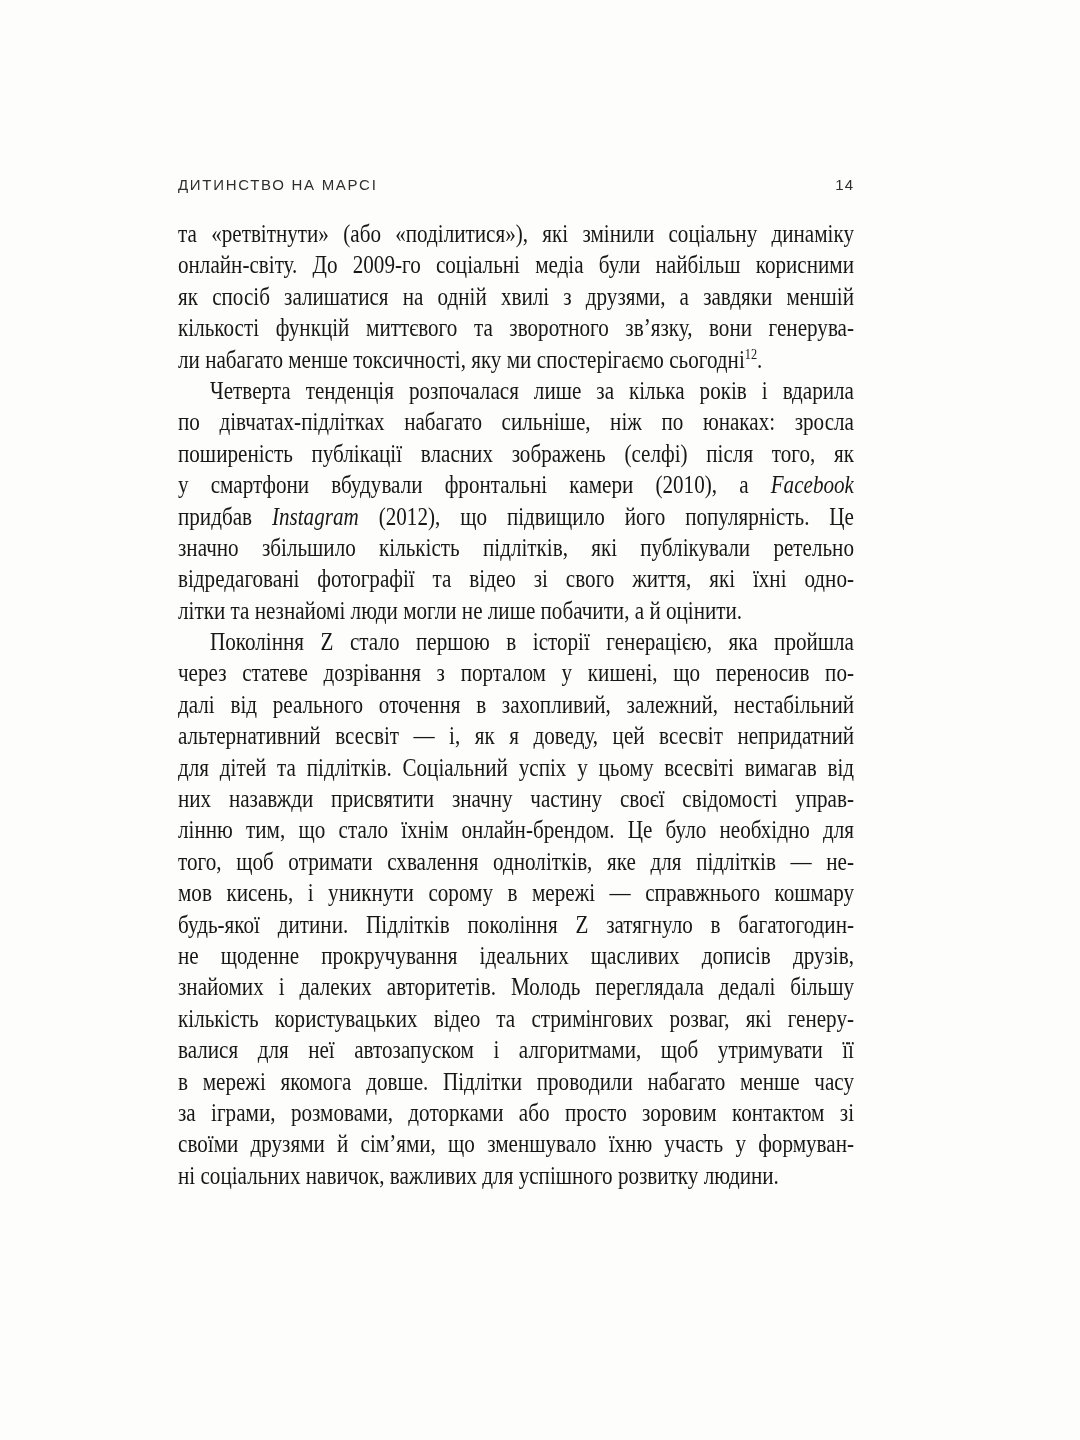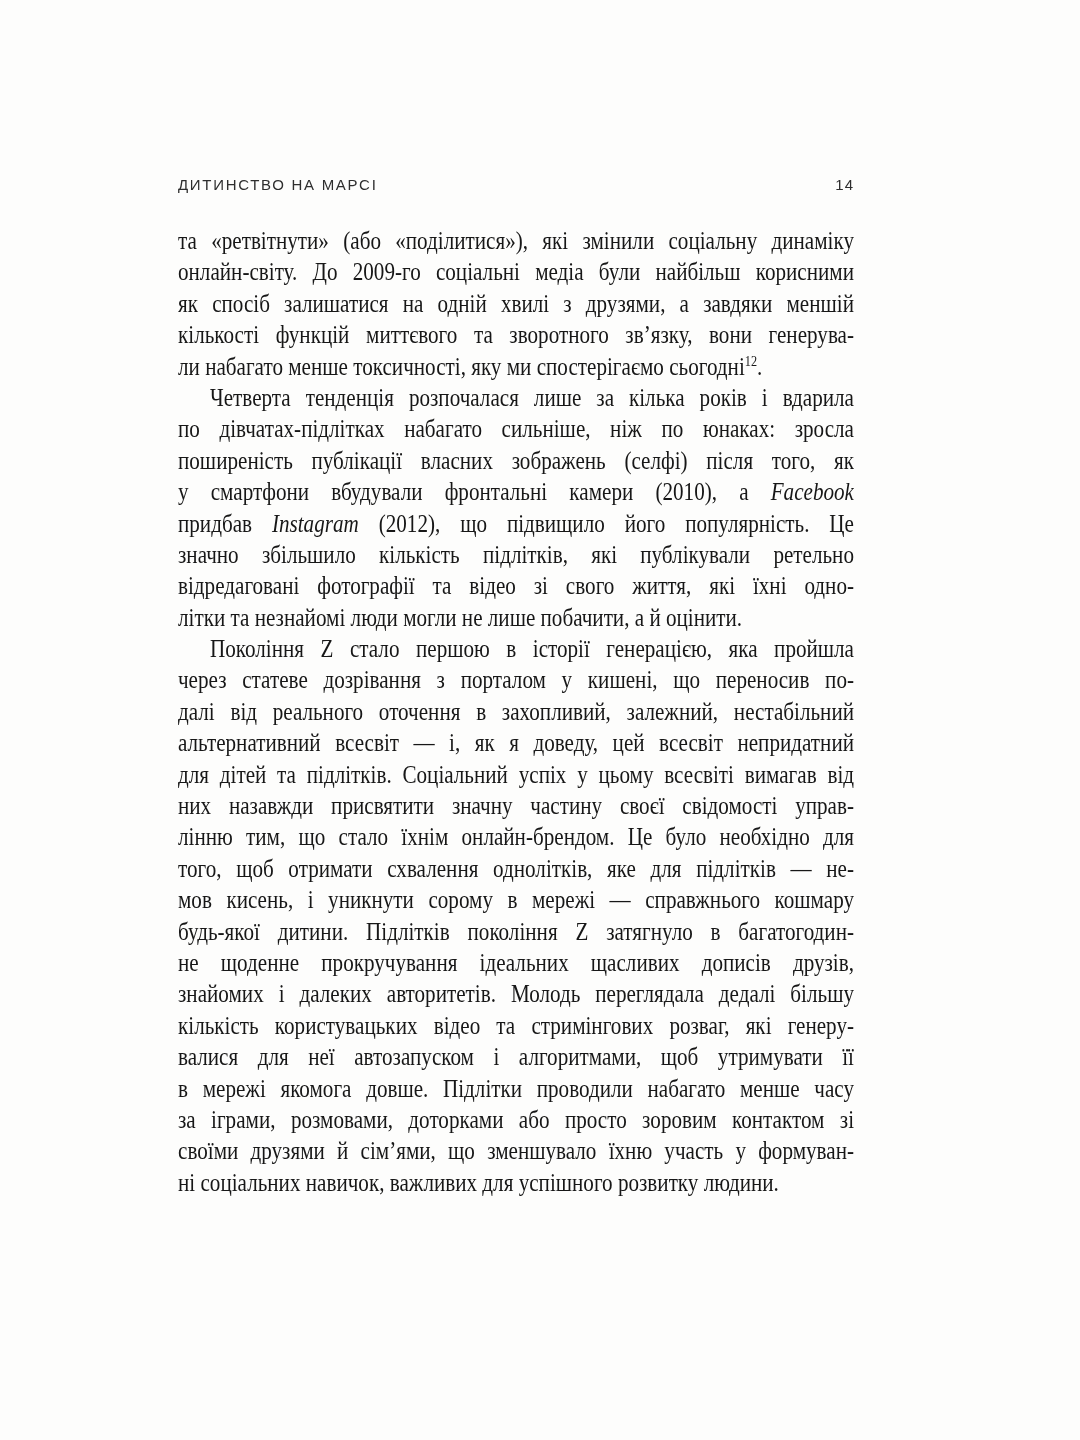--- a/index.html
+++ b/index.html
@@ -25,21 +25,21 @@
     font-size: 15px;
     font-weight: 400;
     letter-spacing: 1.7px;
     color: #2e2e2e;
     gap: 12px;
   }
   .page-number {
     letter-spacing: 1px;
   }
   .body-text {
-    margin-top: 32px;
+    margin-top: 25px;
     color: #171717;
   }
   .line {
     height: 31.4px;
     line-height: 31.4px;
     font-size: 25px;
     width: 800px;              
     transform: scaleX(0.845);  
     transform-origin: left center;
     text-align: justify;

